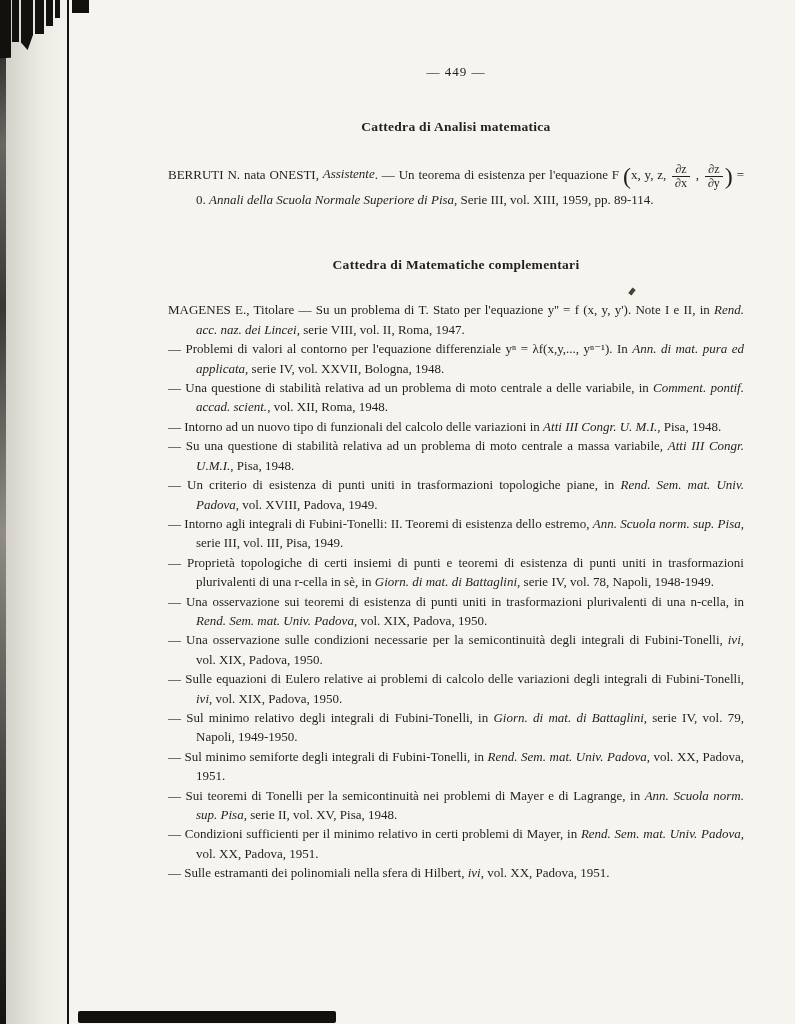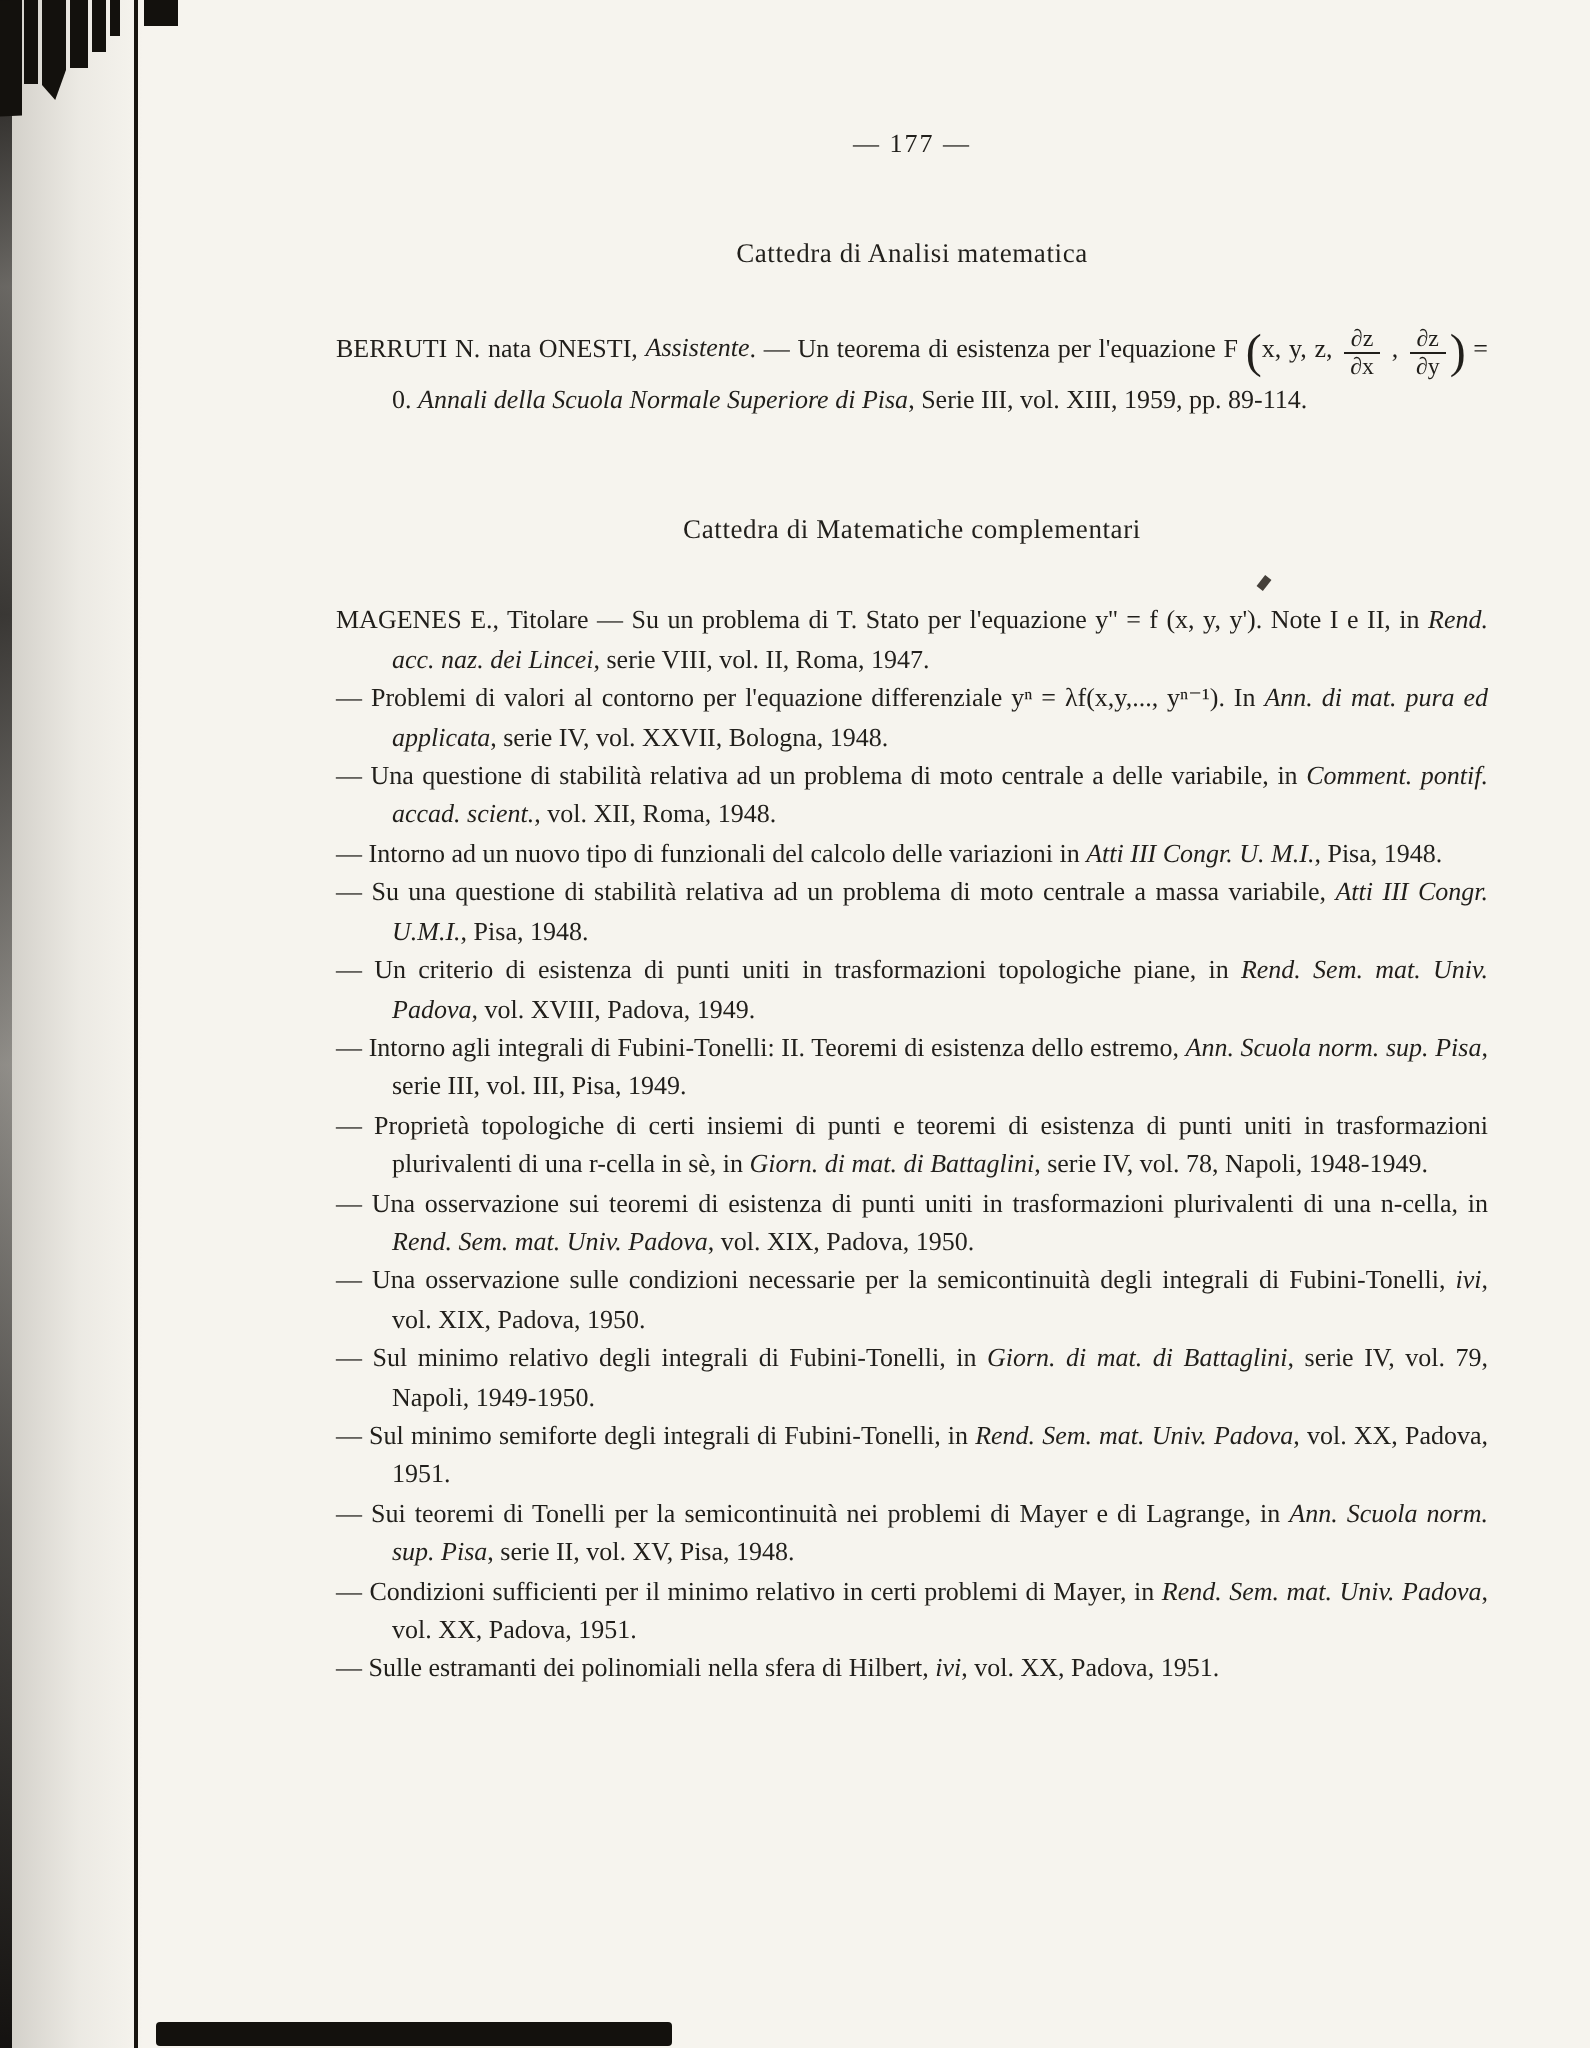--- a/index.html
+++ b/index.html
@@ -27,21 +27,21 @@
     background: #17140f;
   }
   .speck { position: absolute; background: #45403a; }
 
   .content {
     position: absolute; left: 168px; top: 62px; width: 576px;
     font-size: 13px; line-height: 19.4px;
   }
   .page-number { text-align: center; margin: 0 0 36px 0; letter-spacing: 1px; }
   .section-heading {
-    text-align: center; font-weight: normal; font-size: 13.5px;
+    text-align: center; font-weight: bold; font-size: 13.5px;
     margin: 0 0 26px 0; letter-spacing: 0.3px;
   }
   .entries { margin: 0 0 46px 0; }
   .entries:last-child { margin-bottom: 0; }
   .entry {
     margin: 0; text-align: justify;
     padding-left: 28px; text-indent: -28px;
   }
   .it { font-style: italic; margin-top: 44px; }
   .bigp { font-size: 24px; vertical-align: -5px; font-weight: 300; }
@@ -67,38 +67,39 @@
     <div class="artifact" style="left:21px;top:0;width:12px;height:50px;clip-path:polygon(0 0,100% 0,100% 70%,55% 100%,0 85%);"></div>
     <div class="artifact" style="left:35px;top:0;width:9px;height:34px;"></div>
     <div class="artifact" style="left:46px;top:0;width:7px;height:26px;"></div>
     <div class="artifact" style="left:55px;top:0;width:5px;height:18px;"></div>
     <div class="artifact" style="left:72px;top:0;width:17px;height:13px;"></div>
     <div class="artifact" style="left:78px;top:1011px;width:258px;height:12px;border-radius:2px;"></div>
     <div class="speck" style="left:630px;top:288px;width:4px;height:7px;transform:rotate(38deg);"></div>
   </div>
 
   <div class="content">
-    <div class="page-number">— 177 —</div>
+    <div class="page-number">— 449 —</div>
     <div id="bibliography">
         <h2 class="section-heading">Cattedra di Analisi matematica</h2>
         <div class="entries">
           <p class="entry"><span>BERRUTI N. nata ONESTI, </span><span class="it">Assistente</span><span>. — Un teorema di esistenza per l'equazione </span><span>F </span><span class="bigp">(</span><span>x, y, z, </span><span class="frac"><span class="num">∂z</span><span class="den">∂x</span></span><span> , </span><span class="frac"><span class="num">∂z</span><span class="den">∂y</span></span><span class="bigp">)</span><span> = 0. </span><span class="it">Annali della Scuola Normale Superiore di Pisa</span><span>, Serie III, vol. XIII, 1959, pp. 89-114.</span></p>
         </div>
         <h2 class="section-heading">Cattedra  di  Matematiche complementari</h2>
         <div class="entries">
           <p class="entry"><span>MAGENES E., Titolare — Su un problema di T. Stato per l'equazione y'' = f (x, y, y'). Note I e II, in </span><span class="it">Rend. acc. naz. dei Lincei</span><span>, serie VIII, vol. II, Roma, 1947.</span></p>
           <p class="entry"><span>— Problemi di valori al contorno per l'equazione differenziale yⁿ = λf(x,y,..., yⁿ⁻¹). In </span><span class="it">Ann. di mat. pura ed applicata</span><span>, serie IV, vol. XXVII, Bologna, 1948.</span></p>
           <p class="entry"><span>— Una questione di stabilità relativa ad un problema di moto centrale a delle variabile, in </span><span class="it">Comment. pontif. accad. scient.</span><span>, vol. XII, Roma, 1948.</span></p>
           <p class="entry"><span>— Intorno ad un nuovo tipo di funzionali del calcolo delle variazioni in </span><span class="it">Atti III Congr. U. M.I.</span><span>, Pisa, 1948.</span></p>
           <p class="entry"><span>— Su una questione di stabilità relativa ad un problema di moto centrale a massa variabile, </span><span class="it">Atti III Congr. U.M.I.</span><span>, Pisa, 1948.</span></p>
           <p class="entry"><span>— Un criterio di esistenza di punti uniti in trasformazioni topologiche piane, in </span><span class="it">Rend. Sem. mat. Univ. Padova</span><span>, vol. XVIII, Padova, 1949.</span></p>
           <p class="entry"><span>— Intorno agli integrali di Fubini-Tonelli: II. Teoremi di esistenza dello estremo, </span><span class="it">Ann. Scuola norm. sup. Pisa</span><span>, serie III, vol. III, Pisa, 1949.</span></p>
           <p class="entry"><span>— Proprietà topologiche di certi insiemi di punti e teoremi di esistenza di punti uniti in trasformazioni plurivalenti di una r-cella in sè, in </span><span class="it">Giorn. di mat. di Battaglini</span><span>, serie IV, vol. 78, Napoli, 1948-1949.</span></p>
           <p class="entry"><span>— Una osservazione sui teoremi di esistenza di punti uniti in trasformazioni plurivalenti di una n-cella, in </span><span class="it">Rend. Sem. mat. Univ. Padova</span><span>, vol. XIX, Padova, 1950.</span></p>
           <p class="entry"><span>— Una osservazione sulle condizioni necessarie per la semicontinuità degli integrali di Fubini-Tonelli, </span><span class="it">ivi</span><span>, vol. XIX, Padova, 1950.</span></p>
+          <p class="entry"><span>— Sulle equazioni di Eulero relative ai problemi di calcolo delle variazioni degli integrali di Fubini-Tonelli, </span><span class="it">ivi</span><span>, vol. XIX, Padova, 1950.</span></p>
           <p class="entry"><span>— Sul minimo relativo degli integrali di Fubini-Tonelli, in </span><span class="it">Giorn. di mat. di Battaglini</span><span>, serie IV, vol. 79, Napoli, 1949-1950.</span></p>
           <p class="entry"><span>— Sul minimo semiforte degli integrali di Fubini-Tonelli, in </span><span class="it">Rend. Sem. mat. Univ. Padova</span><span>, vol. XX, Padova, 1951.</span></p>
           <p class="entry"><span>— Sui teoremi di Tonelli per la semicontinuità nei problemi di Mayer e di Lagrange, in </span><span class="it">Ann. Scuola norm. sup. Pisa</span><span>, serie II, vol. XV, Pisa, 1948.</span></p>
           <p class="entry"><span>— Condizioni sufficienti per il minimo relativo in certi problemi di Mayer, in </span><span class="it">Rend. Sem. mat. Univ. Padova</span><span>, vol. XX, Padova, 1951.</span></p>
           <p class="entry"><span>— Sulle estramanti dei polinomiali nella sfera di Hilbert, </span><span class="it">ivi</span><span>, vol. XX, Padova, 1951.</span></p>
         </div>
       </div>
   </div>
 
 </div>

